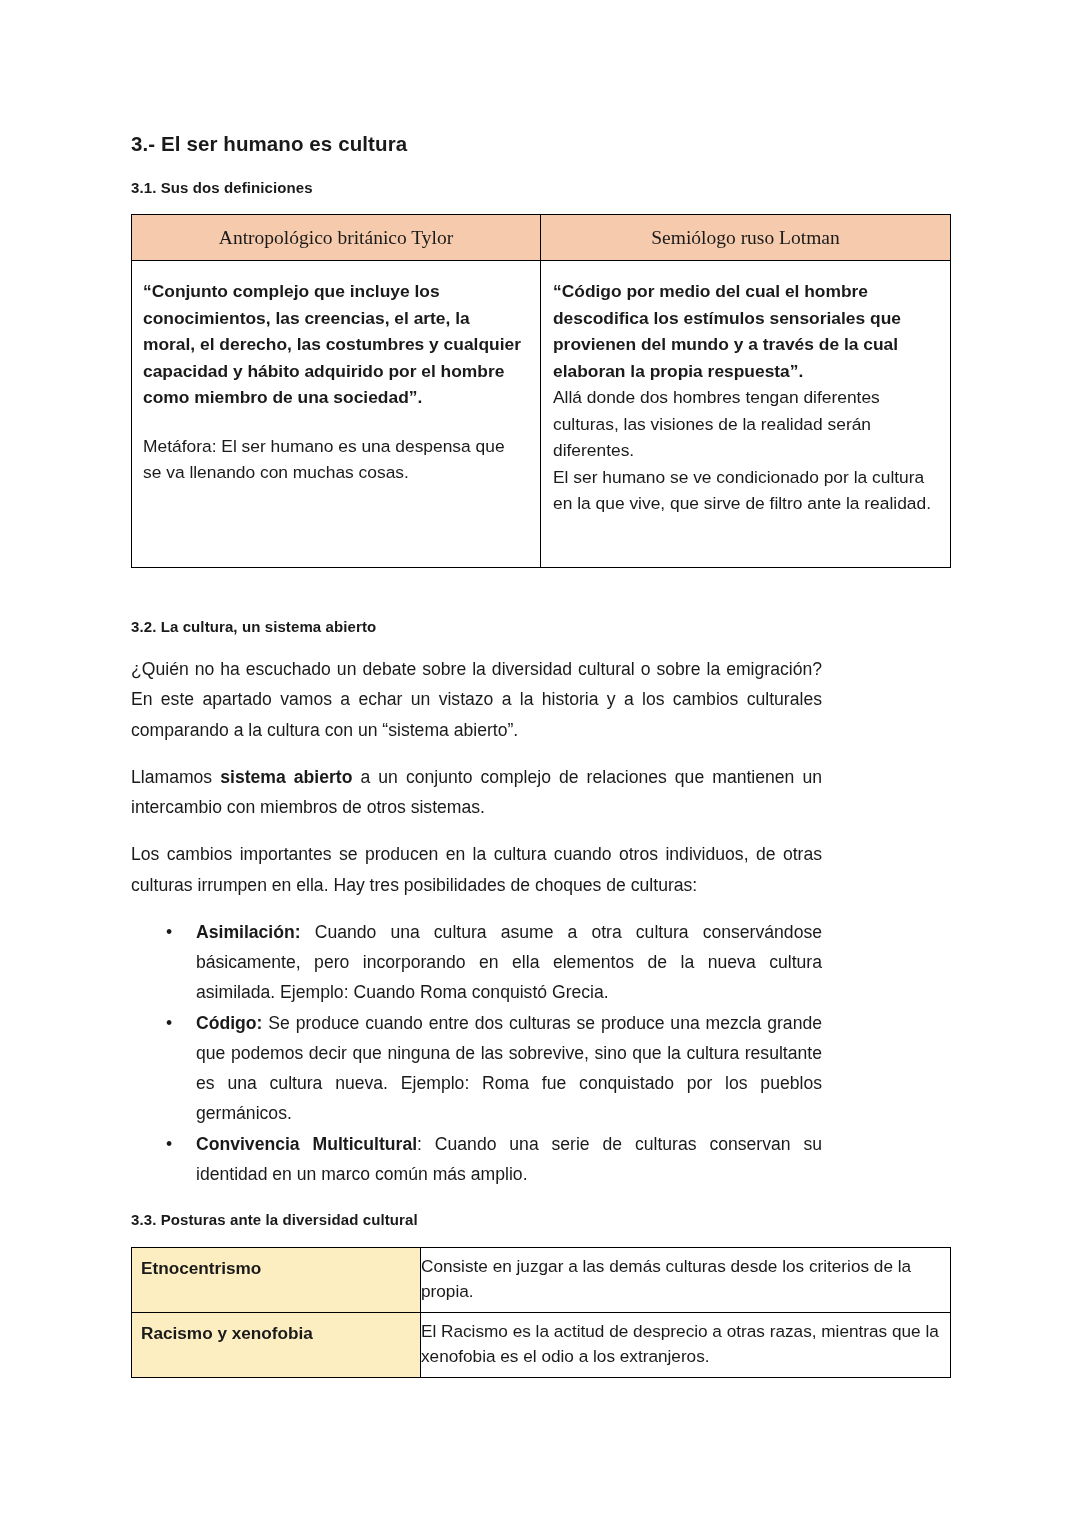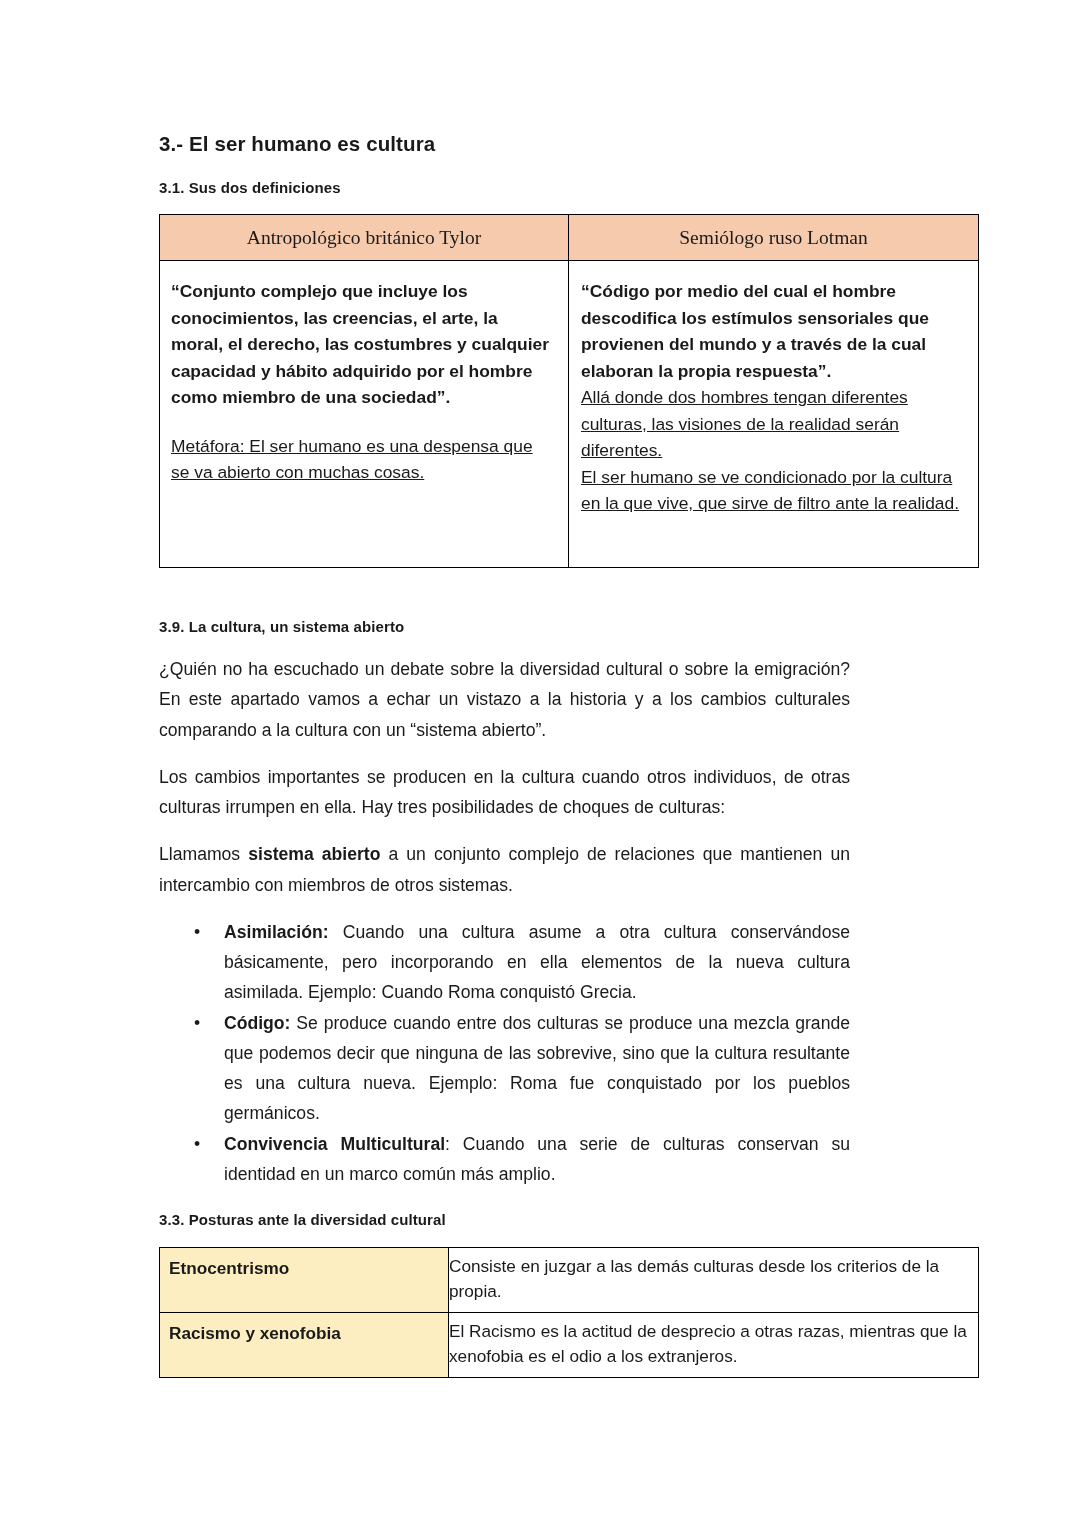--- a/index.html
+++ b/index.html
@@ -15,21 +15,20 @@
     color: #1a1a1a;
     -webkit-font-smoothing: antialiased;
   }
 
   .page {
     position: relative;
     width: 952px;
     height: 1527px;
     box-sizing: border-box;
     padding: 131px 130px 0 131px;
-    margin-left: 28px;
   }
 
   
   .h-main {
     font-size: 20.5px;
     font-weight: bold;
     letter-spacing: .1px;
     margin: 0 0 22px 0;
     line-height: 1.25;
   }
@@ -84,21 +83,21 @@
     height: 283px;
     font-size: 17.4px;
     line-height: 1.52;
   }
   .tbl-definitions tbody td.right-cell { padding-left: 12px; }
   .cell-quote {
     font-weight: bold;
     margin: 0;
   }
   .cell-gap { height: 22px; }
-  .cell-plain { margin: 0; text-decoration: underline; }
+  .cell-plain { margin: 0; }
 
   
   .tbl-postures { margin-top: 1px; }
   .tbl-postures col.c1 { width: 289px; }
   .tbl-postures col.c2 { width: 530px; }
   .tbl-postures td {
     font-size: 17.2px;
     line-height: 1.48;
   }
   .tbl-postures td.term {
@@ -155,40 +154,40 @@
       <tr>
         <th>Antropológico británico Tylor</th>
         <th>Semiólogo ruso Lotman</th>
       </tr>
     </thead>
     <tbody>
       <tr>
         <td class="left-cell">
           <p class="cell-quote">“Conjunto complejo que incluye los conocimientos, las creencias, el arte, la moral, el derecho, las costumbres y cualquier capacidad y hábito adquirido por el hombre como miembro de una sociedad”.</p>
           <div class="cell-gap"></div>
-          <p class="cell-plain">Metáfora: El ser humano es una despensa que se va abierto con muchas cosas.</p>
+          <p class="cell-plain">Metáfora: El ser humano es una despensa que se va llenando con muchas cosas.</p>
         </td>
         <td class="right-cell">
           <p class="cell-quote">“Código por medio del cual el hombre descodifica los estímulos sensoriales que provienen del mundo y a través de la cual elaboran la propia respuesta”.</p>
           <p class="cell-plain">Allá donde dos hombres tengan diferentes culturas, las visiones de la realidad serán diferentes.</p>
           <p class="cell-plain">El ser humano se ve condicionado por la cultura en la que vive, que sirve de filtro ante la realidad.</p>
         </td>
       </tr>
     </tbody>
   </table>
 
   <div class="spacer-28"></div>
 
-  <h2 class="h-sub">3.9. La cultura, un sistema abierto</h2>
+  <h2 class="h-sub">3.2. La cultura, un sistema abierto</h2>
 
   <p class="body">¿Quién no ha escuchado un debate sobre la diversidad cultural o sobre la emigración? En este apartado vamos a echar un vistazo a la historia y a los cambios culturales comparando a la cultura con un “sistema abierto”.</p>
 
+  <p class="body"><span>Llamamos </span><b>sistema abierto</b><span> a un conjunto complejo de relaciones que mantienen un intercambio con miembros de otros sistemas.</span></p>
+
   <p class="body">Los cambios importantes se producen en la cultura cuando otros individuos, de otras culturas irrumpen en ella. Hay tres posibilidades de choques de culturas:</p>
-
-  <p class="body"><span>Llamamos </span><b>sistema abierto</b><span> a un conjunto complejo de relaciones que mantienen un intercambio con miembros de otros sistemas.</span></p>
 
   <ul class="bullets">
     <li>
       <span class="bullet-dot">•</span>
       <span class="term">Asimilación:</span><span> Cuando una cultura asume a otra cultura conservándose básicamente, pero incorporando en ella elementos de la nueva cultura asimilada. Ejemplo: Cuando Roma conquistó Grecia.</span>
     </li>
     <li>
       <span class="bullet-dot">•</span>
       <span class="term">Código:</span><span> Se produce cuando entre dos culturas se produce una mezcla grande que podemos decir que ninguna de las sobrevive, sino que la cultura resultante es una cultura nueva. Ejemplo: Roma fue conquistado por los pueblos germánicos.</span>
     </li>

